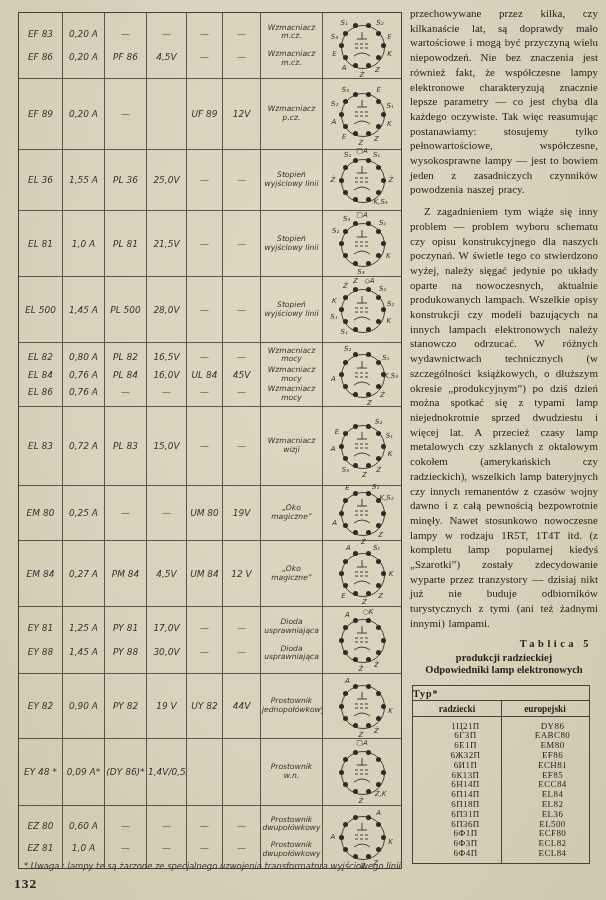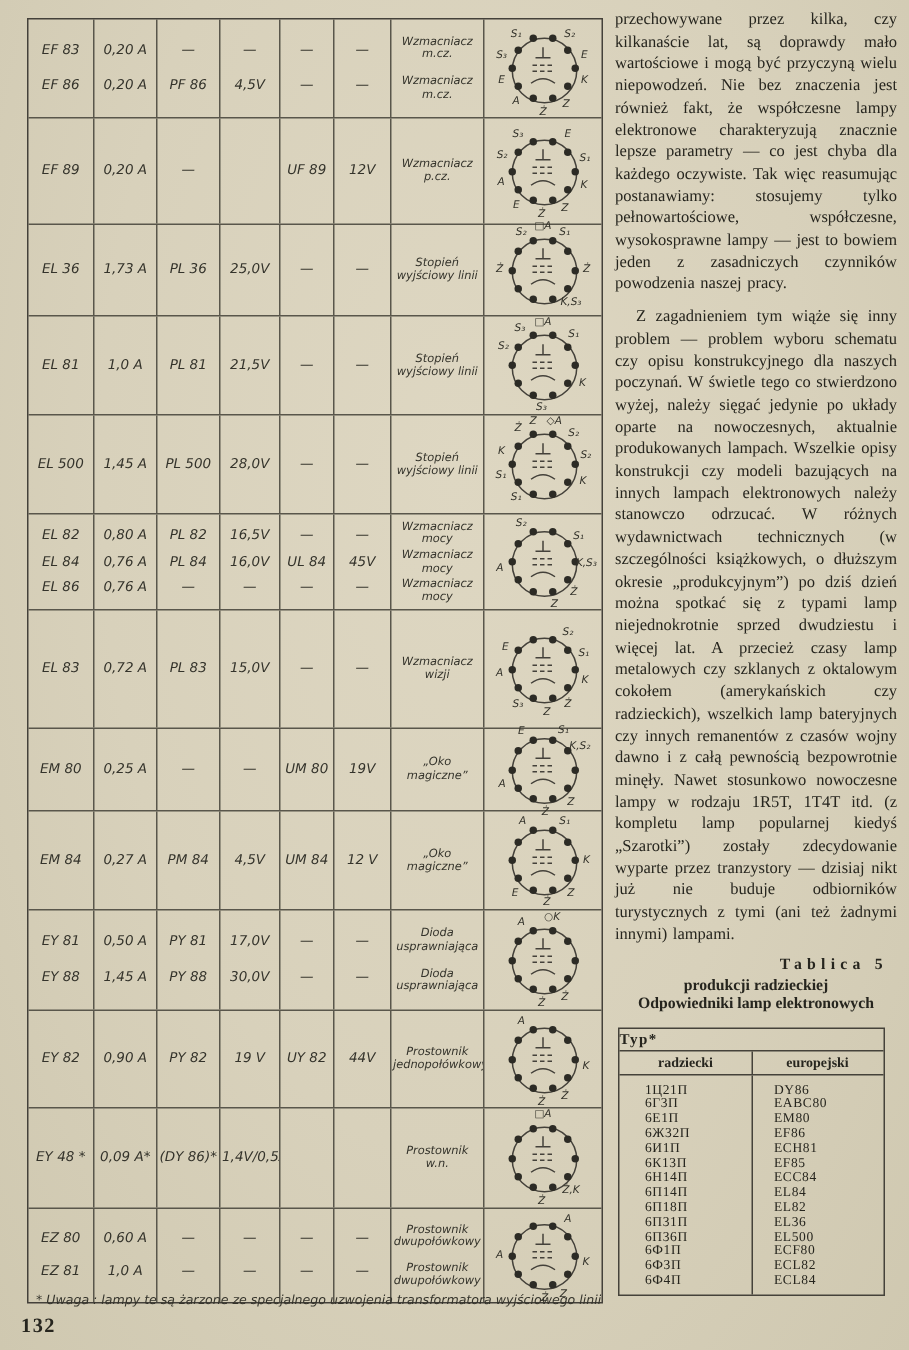--- a/index.html
+++ b/index.html
@@ -36,21 +36,21 @@
   .rightcol{position:absolute;left:410px;top:6px;width:188px;}
   .para{margin:0 0 7px 0;font-size:11px;line-height:14.7px;text-align:justify;word-spacing:1px;}
   .para.indent{text-indent:14px;margin-bottom:7px;}
   .tab-caption{font-weight:bold;font-size:10.5px;letter-spacing:3.5px;text-align:right;margin:4px 6px 0 0;}
   .tab-title{font-weight:bold;font-size:10.5px;line-height:12.5px;text-align:center;margin-top:3px;}
   
   .equiv-table{width:176px;margin:8px 0 0 2px;border:1px solid #45423a;}
   .et-head{font-weight:bold;font-size:10px;padding:2px 0 1px;border-bottom:1px solid #45423a;letter-spacing:1px;}
   .et-cols{position:relative;display:grid;grid-template-columns:88px 1fr;border-bottom:1px solid #45423a;font-weight:bold;font-size:9.3px;text-align:center;padding:3px 0 2px;}
   .et-cols::after{content:"";position:absolute;left:88px;top:0;bottom:0;width:1px;background:#45423a;}
-  .et-body{position:relative;padding:5px 0 4px;}
+  .et-body{position:relative;padding:5px 0 4px;text-align:center;}
   .et-body::after{content:"";position:absolute;left:88px;top:0;bottom:0;width:1px;background:#45423a;}
   .et-row{display:grid;grid-template-columns:88px 1fr;font-size:9px;line-height:9.8px;letter-spacing:0.4px;}
   .et-row span:first-child{padding-left:17px;}
   .et-row span:last-child{padding-left:15px;}
 </style>
 </head>
 <body>
 
 <div class="page">
 
@@ -172,21 +172,21 @@
                 </g>
               </svg></div>
           </div>
         </div>
       </div>
       <div class="trow" style="height: 60px;">
         <div class="tcell c0">
           <div class="tline">EL 36</div>
         </div>
         <div class="tcell c1">
-          <div class="tline">1,73 A</div>
+          <div class="tline">1,55 A</div>
         </div>
         <div class="tcell c2">
           <div class="tline">PL 36</div>
         </div>
         <div class="tcell c3">
           <div class="tline">25,0V</div>
         </div>
         <div class="tcell c4">
           <div class="tline">—</div>
         </div>
@@ -563,21 +563,21 @@
               </svg></div>
           </div>
         </div>
       </div>
       <div class="trow" style="height: 66px;">
         <div class="tcell c0">
           <div class="tline">EY 81</div>
           <div class="tline">EY 88</div>
         </div>
         <div class="tcell c1">
-          <div class="tline">0,50 A</div>
+          <div class="tline">1,25 A</div>
           <div class="tline">1,45 A</div>
         </div>
         <div class="tcell c2">
           <div class="tline">PY 81</div>
           <div class="tline">PY 88</div>
         </div>
         <div class="tcell c3">
           <div class="tline">17,0V</div>
           <div class="tline">30,0V</div>
         </div>

